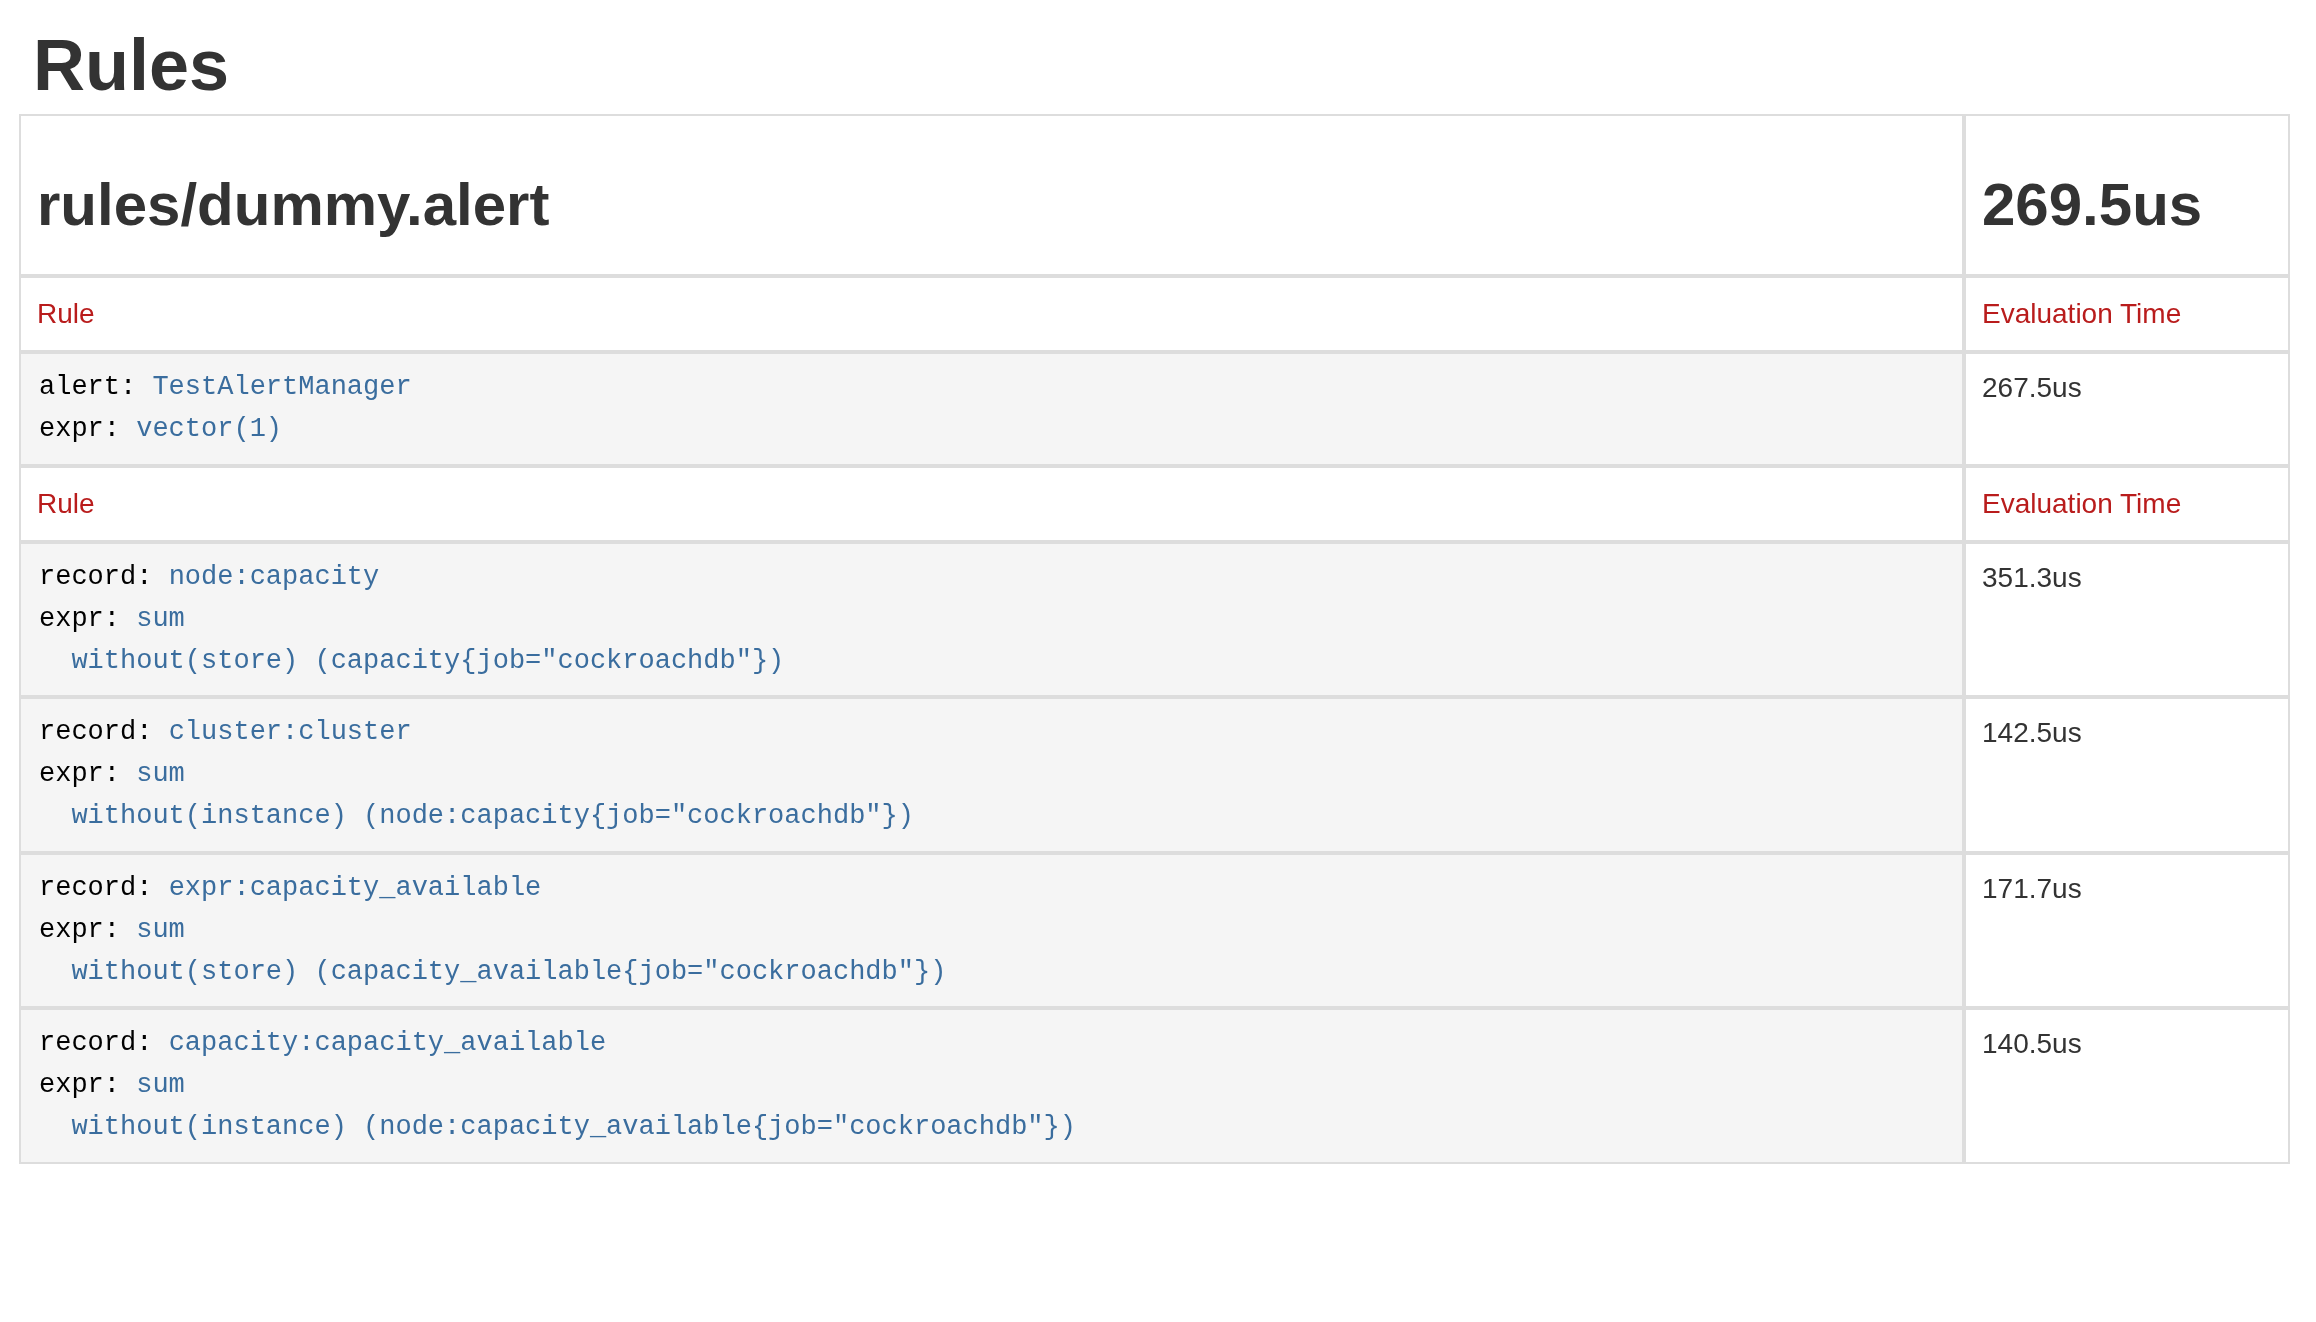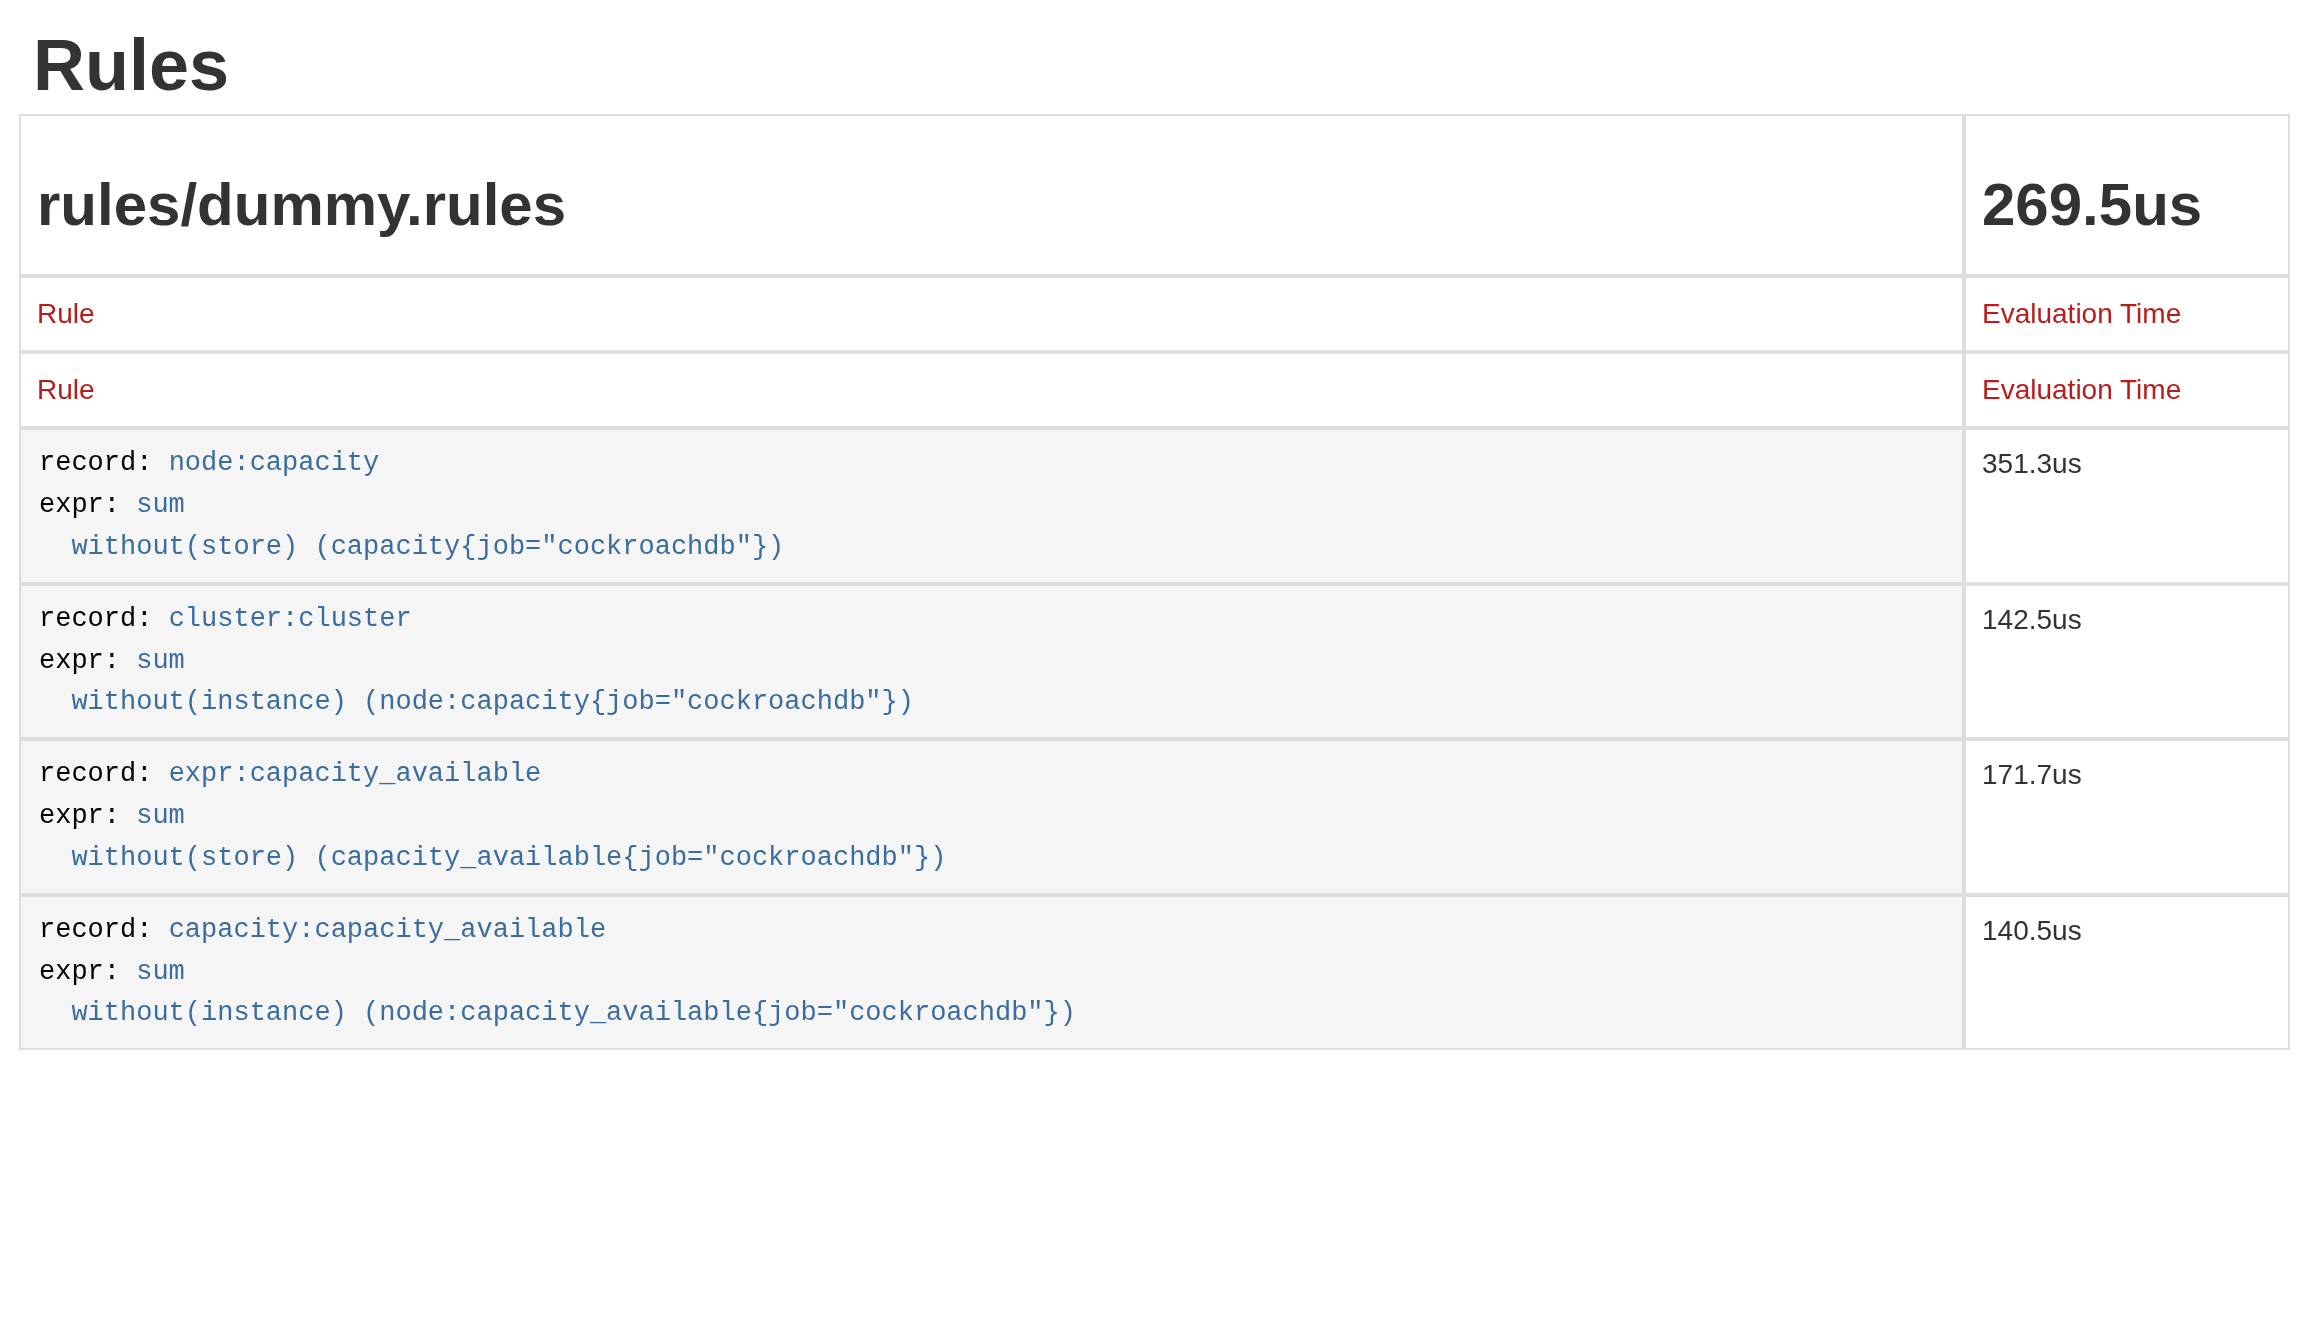--- a/index.html
+++ b/index.html
@@ -91,30 +91,37 @@
   <h1 class="page-title">Rules</h1>
   <div id="groups-container">
   <table class="rules-table">
     <colgroup>
           <col class="col-rule">
           <col class="col-time">
         </colgroup>
     <tbody>
       <tr class="group-row">
         <td>
-          <h2>rules/dummy.rules</h2>
+          <h2>rules/dummy.alert</h2>
         </td>
         <td>
           <h2>269.5us</h2>
         </td>
       </tr>
       <tr class="head-row">
         <th>Rule</th>
         <th>Evaluation Time</th>
       </tr>
+    <tr>
+            <td class="rule-cell">
+              <pre class="rule-text"><span>alert: </span><a>TestAlertManager</a><span>
+expr: </span><a>vector(1)</a></pre>
+            </td>
+            <td class="time-cell">267.5us</td>
+          </tr>
         </tbody>
   </table>
 
   <table class="rules-table">
     <colgroup>
           <col class="col-rule">
           <col class="col-time">
         </colgroup>
     <tbody>
       <tr class="head-row">

